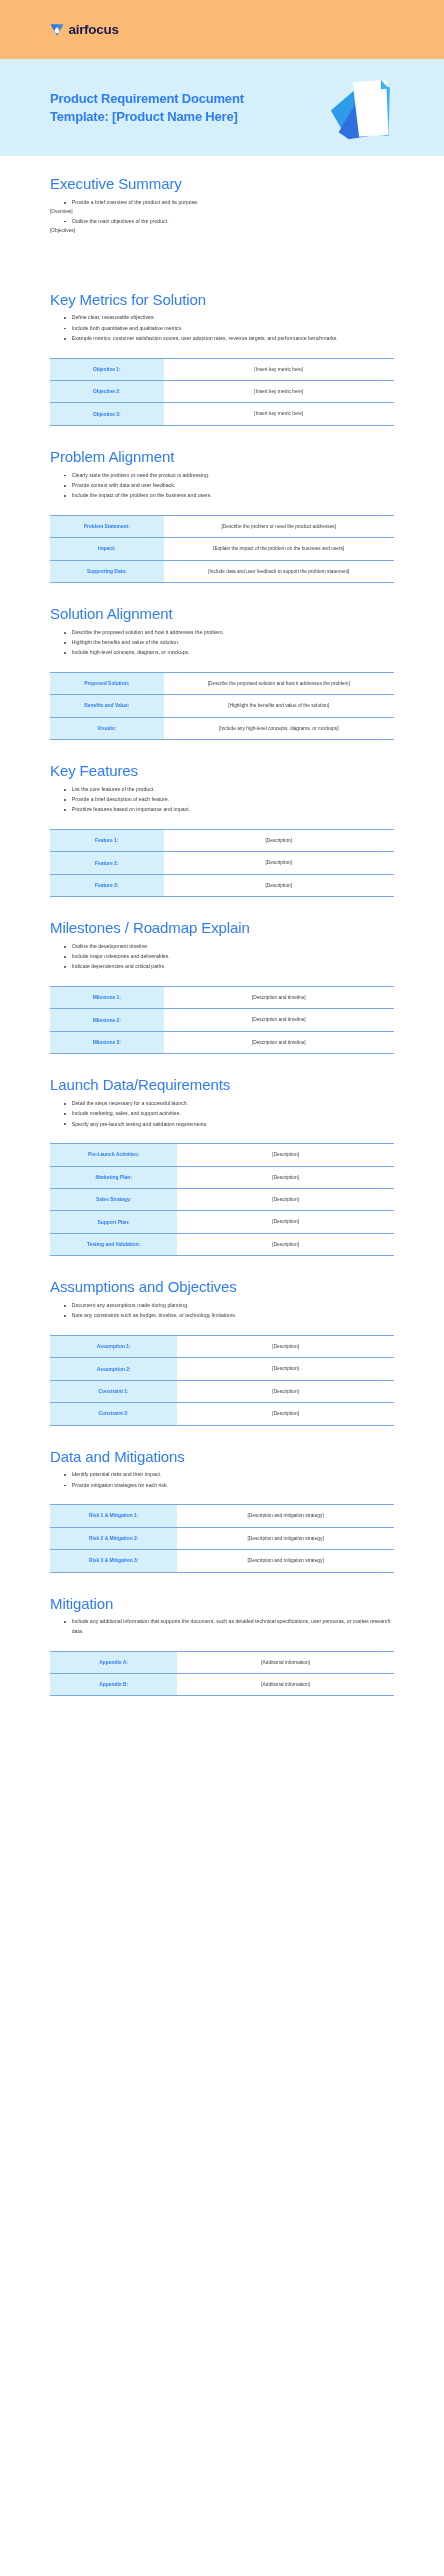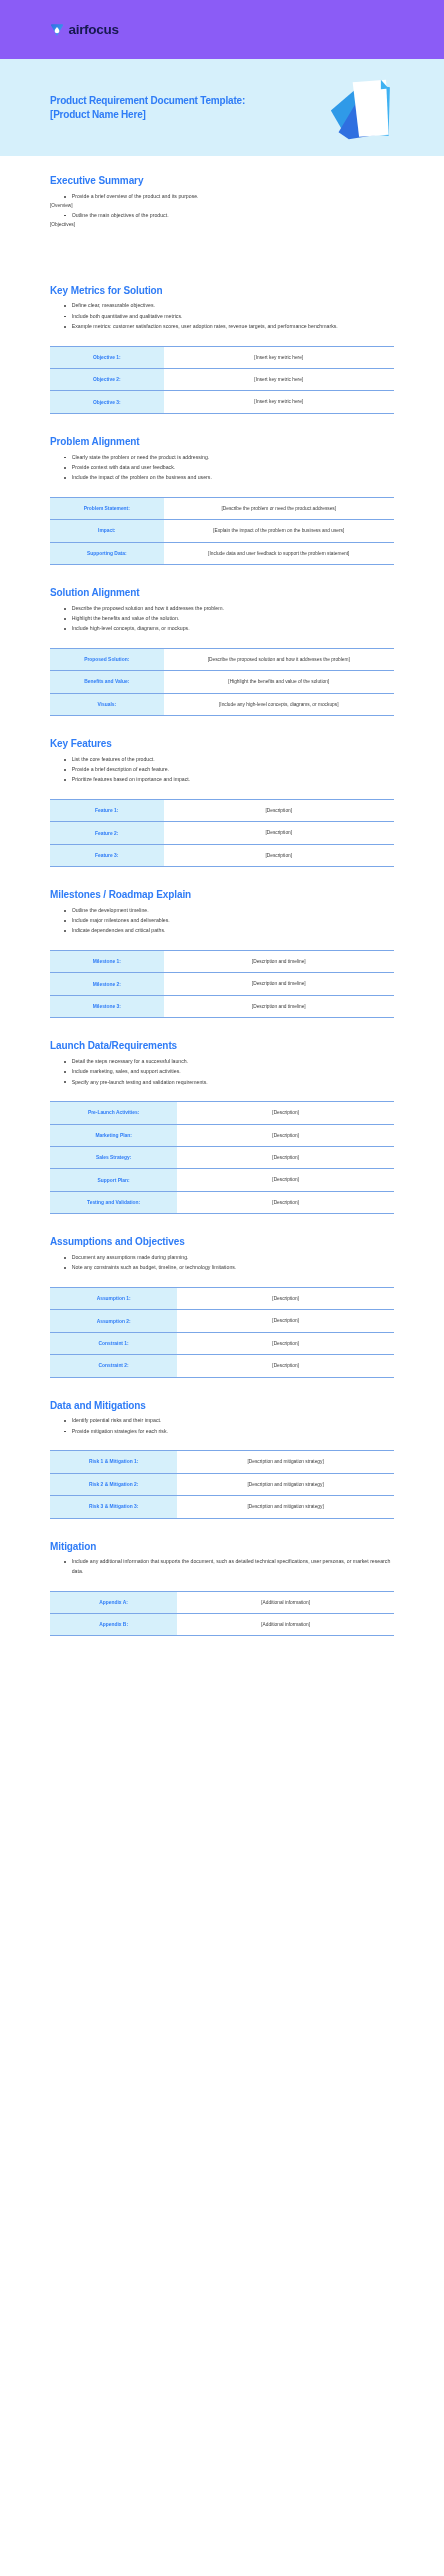--- a/index.html
+++ b/index.html
@@ -8,21 +8,21 @@
     width: 444px;
     background: #ffffff;
     font-family: "Liberation Sans", sans-serif;
     color: #2b2b2b;
     -webkit-font-smoothing: antialiased;
   }
 
   
   .logo-bar {
     height: 59px;
-    background: #8b5cf6;
+    background: #fdba74;
     display: flex;
     align-items: center;
     padding-left: 50px;
   }
   .logo {
     display: flex;
     align-items: center;
     gap: 4.5px;
   }
   .logo-mark { width: 14px; height: 14px; display: block; }
@@ -36,21 +36,21 @@
   
   .hero {
     background: #d6f0fb;
     height: 97px;
     position: relative;
     display: flex;
     align-items: center;
     padding-left: 50px;
   }
   .hero-title {
-    font-size: 10px;
+    font-size: 13px;
     line-height: 1.32;
     font-weight: 700;
     color: #2f7cf6;
     letter-spacing: -0.2px;
     max-width: 213px;
     margin: 0;
   }
   .hero-art {
     position: absolute;
     right: 40px;
@@ -60,22 +60,22 @@
   }
 
   
   .content {
     padding: 0 50px 39px 50px;
   }
   .section { padding-top: 22px; }
   .section:first-child { padding-top: 19.3px; }
 
   h2.section-title {
-    font-size: 10px;
-    font-weight: 700;
+    font-size: 15px;
+    font-weight: 400;
     color: #2f7cf6;
     margin: 0 0 5.8px 0;
     letter-spacing: -0.1px;
   }
 
   ul.bullets {
     margin: 0;
     padding-left: 14px;
     list-style: none;
   }

